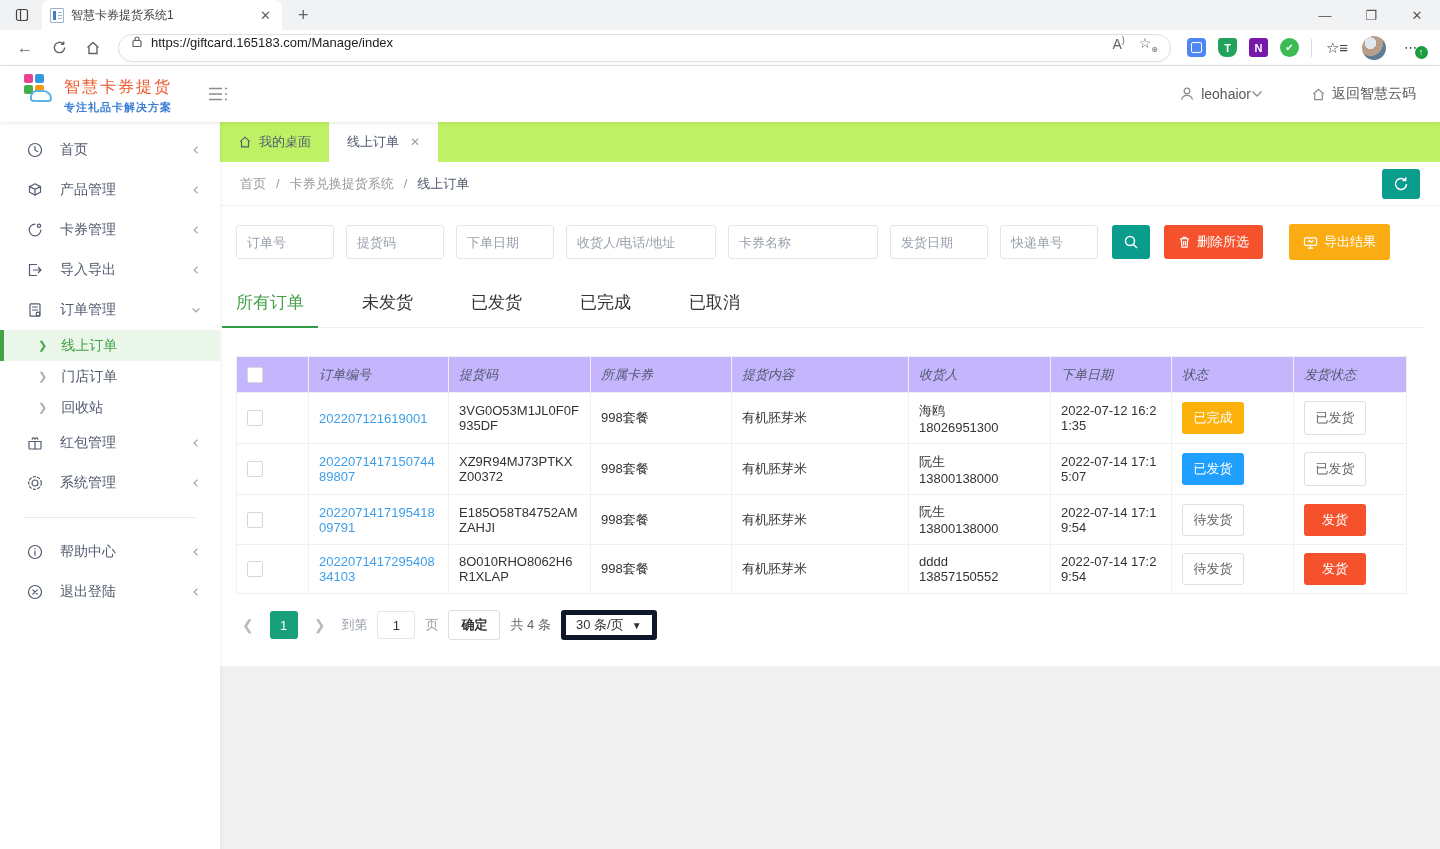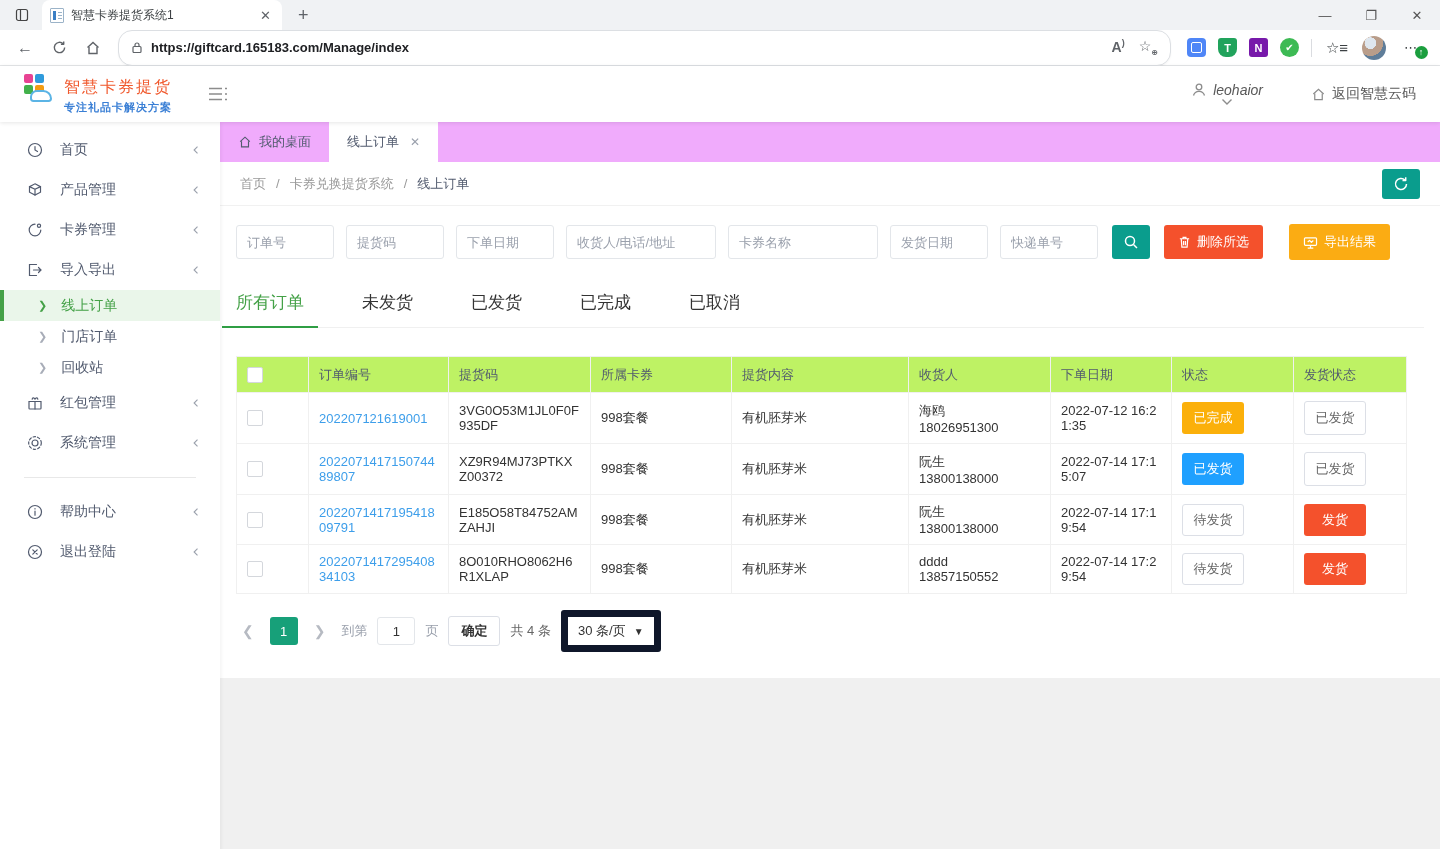--- a/index.html
+++ b/index.html
@@ -14,21 +14,21 @@
   .btab .favicon::before { content:""; position:absolute; left:2px; top:2px; width:3px; height:9px; background:#3b7fc4; }
   .btab .favicon::after { content:""; position:absolute; left:7px; top:3px; width:4px; height:1.5px; background:#9bb3c8; box-shadow:0 3px 0 #9bb3c8, 0 6px 0 #9bb3c8; }
   .btab .btab-title { flex:1; font-size:12px; color:#3c4043; white-space:nowrap; overflow:hidden; }
   .btab .tab-close { color:#5f6368; font-size:13px; padding:0 3px; }
   .newtab { font-size:18px; color:#5f6368; margin-left:10px; padding:0 6px; }
   .wincontrols { position:absolute; right:0; top:0; height:30px; display:flex; }
   .wincontrols span { width:46px; height:30px; display:flex; align-items:center; justify-content:center; color:#555; font-size:13px; }
 
   .toolbar { height:36px; background:#fff; display:flex; align-items:center; padding:0 10px; gap:4px; border-bottom:1px solid #e4e6e8; }
   .navbtn { width:30px; height:28px; display:flex; align-items:center; justify-content:center; color:#5f6368; border-radius:4px; font-size:16px; }
-  .urlbar { flex:1; height:36px; margin:0 6px; background:#fff; border:1px solid #dcdfe3; border-radius:14px; display:flex; align-items:center; padding:0 12px; gap:8px; box-shadow:0 1px 2px rgba(0,0,0,.04);font-weight:bold; }
+  .urlbar { flex:1; height:28px; margin:0 6px; background:#fff; border:1px solid #dcdfe3; border-radius:14px; display:flex; padding:0 12px; gap:8px; box-shadow:0 1px 2px rgba(0,0,0,.04); }
   .urlbar .lock { color:#5f6368; }
   .urlbar .url { color:#202124; font-size:13px; flex:1; }
   .urlbar .urlicons { display:flex; gap:14px; color:#5f6368; font-size:14px; }
   .extrow { display:flex; align-items:center; gap:12px; margin:0 6px; }
   .ext { width:19px; height:19px; border-radius:4px; display:flex; align-items:center; justify-content:center; color:#fff; font-size:11px; font-weight:bold; }
   .ext.q { background:#4f86f7; }
   .ext.q::after { content:""; width:9px; height:9px; border:1.6px solid #fff; border-radius:2px; }
   .ext.shield { background:#21a35c; border-radius:3px 3px 8px 8px; }
   .ext.shield::after { content:"T"; }
   .ext.note { background:#7719aa; border-radius:3px; }
@@ -49,41 +49,41 @@
   .logo-mark i:nth-child(1){ left:0; top:0; background:#e84393; }
   .logo-mark i:nth-child(2){ left:11px; top:0; background:#2f9bdc; }
   .logo-mark i:nth-child(3){ left:0; top:11px; background:#42b14b; }
   .logo-mark i:nth-child(4){ left:11px; top:11px; background:#f39c12; }
   .logo-mark .cloud { position:absolute; left:6px; top:16px; width:22px; height:12px; background:#fff; border:2px solid #5bb4e5; border-radius:8px 10px 4px 4px; }
   .logo-text { display:flex; flex-direction:column; }
   .logo-title { font-size:16px; font-weight:normal; color:#f0582c; letter-spacing:2px; line-height:26px; }
   .logo-sub { font-size:11px; color:#3a7fd5; font-weight:bold; letter-spacing:1px; align-self:flex-end; }
   .burger { margin-left:36px; color:#8c8c8c; }
   .headright { margin-left:auto; display:flex; align-items:center; gap:48px; color:#595959; font-size:14px; }
-  .userbox { display:flex; flex-direction:column; align-items:center; gap:0;font-style:italic; }
+  .userbox { display:flex; flex-direction:row; align-items:center; gap:0; }
   .userline { display:flex; align-items:center; gap:6px; }
   .caret-down { color:#8c8c8c; }
   .returnline { display:flex; align-items:center; gap:6px; }
 
   
   .workspace { display:flex; height:757px; }
   .sidebar { width:220px; background:#fff; box-shadow:1px 0 4px rgba(0,0,0,.06); padding-top:8px; flex:0 0 auto; z-index:2; }
   .snav-item { height:40px; display:flex; align-items:center; padding:0 18px 0 26px; color:#515a6e; font-size:14px; cursor:pointer; }
   .snav-item .sicon { width:18px; height:18px; margin-right:16px; color:#515a6e; flex:0 0 auto; }
   .snav-item .slabel { flex:1; }
   .snav-item .chev { color:#9aa0ac; }
   .snav-sub { height:31px; display:flex; align-items:center; padding-left:38px; color:#515a6e; font-size:14px; cursor:pointer; position:relative; }
   .snav-sub .subarrow { color:#a8adb8; margin-right:14px; font-size:11px; }
   .snav-sub.active { background:#eaf6ea; color:#44a147; }
   .snav-sub.active .subarrow { color:#44a147; }
   .snav-sub.active::before { content:""; position:absolute; left:0; top:0; bottom:0; width:4px; background:#44a147; }
   .sdivider { height:1px; background:#e8e8e8; margin:14px 24px; }
 
   .main { flex:1; display:flex; flex-direction:column; background:#f0f0f0; min-width:0; }
-  .page-tabs { height:40px; display:flex; align-items:stretch; background:#f0abfc; }
+  .page-tabs { height:40px; display:flex; align-items:stretch; background:#bef264; }
   .ptab { display:flex; align-items:center; gap:7px; padding:0 18px; font-size:13px; color:#515a6e; }
   .ptab.activetab { background:#fff; color:#515a6e; }
   .ptab .pclose { color:#9aa0ac; margin-left:4px; font-size:12px; }
   .whitezone { background:#fff; }
   .crumbbar { height:44px; display:flex; align-items:center; padding:0 20px; border-bottom:1px solid #f1f1f1; }
   .crumb { color:#9a9a9a; font-size:13px; display:flex; gap:10px; align-items:center; }
   .crumb .cur { color:#515a6e; }
   .refreshbtn { margin-left:auto; width:38px; height:30px; background:#0a9d8d; border:none; border-radius:3px; color:#fff; display:flex; align-items:center; justify-content:center; cursor:pointer; }
 
   .panel { padding:18px 16px 26px 16px; background:#fff; }
@@ -95,40 +95,40 @@
   .delbtn { height:34px; background:#f4512c; border:none; border-radius:3px; color:#fff; font-size:13px; padding:0 14px; display:flex; align-items:center; gap:6px; cursor:pointer; margin-left:2px; font-family:inherit; }
   .exportbtn { height:36px; background:#fbac13; border:none; border-radius:3px; color:#fff; font-size:13px; padding:0 14px; display:flex; align-items:center; gap:6px; cursor:pointer; margin-left:14px; font-family:inherit; }
 
   .otabs { display:flex; margin-top:18px; border-bottom:1px solid #f0f0f0; }
   .otab { padding:13px 0 13px 0; margin-right:58px; font-size:17px; color:#333; cursor:pointer; position:relative; }
   .otab.oactive { color:#44a147; }
   .otab.oactive::after { content:""; position:absolute; left:-14px; right:-14px; bottom:-1px; height:2px; background:#2f9e44; }
 
   table.orders { width:1170px; border-collapse:collapse; table-layout:fixed; margin-top:28px; }
   .orders th, .orders td { border:1px solid #f0f0f0; font-weight:normal; text-align:left; padding:8px 10px; font-size:13px; color:#333; vertical-align:middle; }
-  .orders thead th { background:#bef264; color:#515a6e; height:36px; }
+  .orders thead th { background:#c4b5fd; color:#515a6e; height:36px;font-style:italic; }
   .orders td { height:44px; }
   .cb { display:inline-block; width:16px; height:16px; border:1px solid #d4d7dc; border-radius:2px; background:#fff; vertical-align:middle; cursor:pointer; }
   .orders a.olink { color:#3d9eea; text-decoration:none; word-break:break-all; cursor:pointer; }
   .code-cell { word-break:break-all; }
   .date-cell { word-break:break-all; }
   .badge { display:inline-block; min-width:62px; text-align:center; padding:7px 10px; border-radius:3px; color:#fff; font-size:13px; }
   .badge.completed { background:#fbb00a; }
   .badge.shipped { background:#1fa0ff; }
   .badge.pending { background:#fff; border:1px solid #dcdfe6; color:#666; padding:6px 10px; }
   .shipbtn { min-width:62px; padding:7px 10px; border-radius:3px; font-size:13px; cursor:pointer; font-family:inherit; }
   .shipbtn.done { background:#fff; border:1px solid #dcdfe6; color:#666; }
   .shipbtn.action { background:#f4512c; border:none; color:#fff; }
 
   .pager { display:flex; align-items:center; margin-top:16px; gap:10px; color:#666; }
   .pgarrow { color:#b6bac2; font-size:14px; padding:0 6px; cursor:pointer; }
   .pgnum { width:28px; height:28px; background:#17a079; color:#fff; border-radius:3px; display:flex; align-items:center; justify-content:center; cursor:pointer; }
   .goto-input { width:38px; height:28px; border:1px solid #e3e6ea; border-radius:3px; text-align:center; font-size:13px; color:#333; outline:none; font-family:inherit; }
   .confirm { height:30px; padding:0 12px; background:#fff; border:1px solid #dcdfe6; border-radius:3px; font-size:13px; font-weight:bold; color:#333; cursor:pointer; font-family:inherit; }
-  .pagesize { height:42px; border:7px solid #0f172a; border-radius:3px; background:#fff; display:flex; align-items:center; gap:8px; padding:0 10px; cursor:pointer; color:#333; }
+  .pagesize { height:30px; border:5px solid #0f172a; border-radius:3px; background:#fff; display:flex; align-items:center; gap:8px; padding:0 10px; cursor:pointer; color:#333; }
   .pagesize .psc { font-size:10px; color:#333; }
   svg { display:block; }
 </style>
 </head>
 <body>
 
 <div class="tabstrip">
   <div class="tab-actions">
     <svg width="16" height="16" viewBox="0 0 16 16" fill="none" stroke="#444" stroke-width="1.2">
         <rect x="2.5" y="2.5" width="11" height="11" rx="2"></rect>
@@ -280,20 +280,35 @@
         <span class="sicon">
           <svg width="18" height="18" viewBox="0 0 18 18" fill="none" stroke="currentColor" stroke-width="1.2" stroke-linecap="round">
             <path d="M10.5 3.5H3.5v11h7"></path>
             <path d="M7.5 9h7.5M12.5 6.5L15 9l-2.5 2.5"></path>
           </svg>
         </span>
     <span class="slabel">导入导出</span>
     <span class="chev">
           <svg width="12" height="12" viewBox="0 0 16 16" fill="none" stroke="#9aa0ac" stroke-width="1.5">
             <path d="M10 3.5L5.5 8l4.5 4.5"></path>
+          </svg>
+        </span>
+      </div>
+      <div class="snav-item">
+        <span class="sicon">
+          <svg width="18" height="18" viewBox="0 0 18 18" fill="none" stroke="currentColor" stroke-width="1.2" stroke-linecap="round">
+            <rect x="4" y="2.8" width="10" height="12.4" rx="1"></rect>
+            <path d="M6.5 6h5M6.5 9h5"></path>
+            <circle cx="12" cy="13" r="1.8" fill="#fff"></circle>
+          </svg>
+        </span>
+    <span class="slabel">订单管理</span>
+    <span class="chev">
+          <svg width="12" height="12" viewBox="0 0 16 16" fill="none" stroke="#9aa0ac" stroke-width="1.5">
+            <path d="M3.5 6l4.5 4.5L12.5 6"></path>
           </svg>
         </span>
       </div>
       <div class="snav-sub active">
         <span class="subarrow">❯</span>
       <span>线上订单</span>
       </div>
       <div class="snav-sub">
         <span class="subarrow">❯</span>
       <span>门店订单</span>

